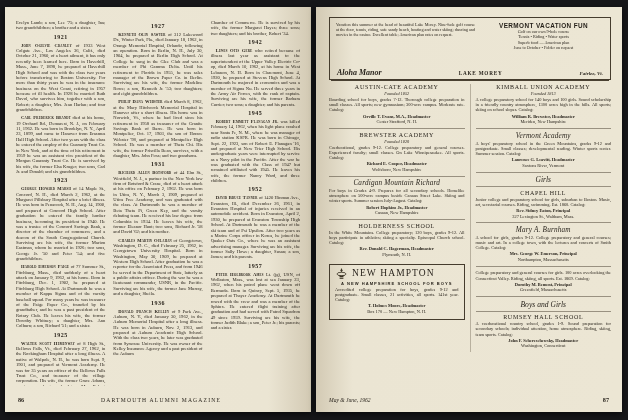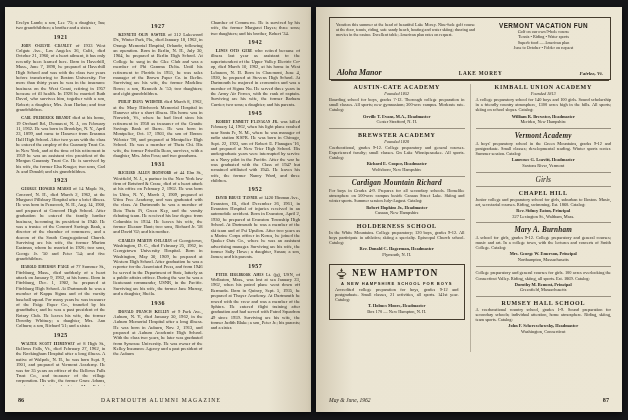--- a/index.html
+++ b/index.html
@@ -33,21 +33,21 @@
   .lake{font-weight:bold;font-size:5.2px;letter-spacing:.8px;}
   .town{font-weight:bold;font-size:5px;font-style:italic;}
 
   .dir-title{text-align:center;font-weight:bold;font-size:10.2px;letter-spacing:.4px;margin:5px 0 3px 0;}
   .dir-rule{height:1px;background:#4a4132;margin:0 2px 3px 2px;}
   .dir-cols{display:flex;gap:11px;position:relative;height:268px;overflow:hidden;}
   .dir-cols:before{content:"";position:absolute;left:50%;top:0;bottom:0;width:1px;background:rgba(90,78,60,.35);}
   .dcol{flex:1;}
   .dcol>*+*{border-top:1px solid rgba(70,60,45,.5);padding-top:2.5px;}
   .ad{padding-bottom:3px;}
-  .ad-title{text-align:center;font-weight:bold;margin:0 0 1px 0;}
+  .ad-title{text-align:center;font-weight:normal;margin:0 0 1px 0;}
   .ad-title.caps{font-size:6px;letter-spacing:.7px;}
   .ad-title.ital{font-style:italic;font-size:7.2px;letter-spacing:.2px;}
   .ad-title.big{font-size:9.5px;letter-spacing:1.1px;}
   .founded{text-align:center;font-style:italic;font-size:4.3px;margin-bottom:1px;}
   .ad-body{font-size:4.4px;line-height:1.18;text-align:justify;margin:1px 0;color:#2a241c;}
   .contact{text-align:center;font-size:4.4px;line-height:1.3;}
   .contact .c-bold{font-weight:bold;}
   .section-head{text-align:center;font-style:italic;font-weight:normal;font-size:7.6px;padding-bottom:2px;}
   .ad.boxed{border:1px solid #453c2e;padding:3px 5px 4px 5px;margin-top:3px;}
   .dcol>.ad.boxed{border-top:1px solid #453c2e;}
@@ -215,20 +215,21 @@
                 <div>Northampton, Massachusetts</div>
               </div>
             </div>
             <div class="ad">
               <div class="ad-body">College preparatory and general courses for girls. 100 acres overlooking the Connecticut Valley. Riding, skiing, all sports. Est. 1869. Catalog:</div>
               <div class="contact">
                 <div class="c-bold">Dorothy M. Bement, Principal</div>
                 <div>Greenfield, Massachusetts</div>
               </div>
             </div>
+            <div class="section-head">Boys and Girls</div>
             <div class="ad">
               <div class="ad-title caps">RUMSEY HALL SCHOOL</div>
               <div class="ad-body">A coeducational country school, grades 1-9. Sound preparation for secondary schools; individual attention, home atmosphere. Riding, skiing, team sports. Catalog:</div>
               <div class="contact">
                 <div class="c-bold">John F. Schereschewsky, Headmaster</div>
                 <div>Washington, Connecticut</div>
               </div>
             </div>
           </div>
         </div>

